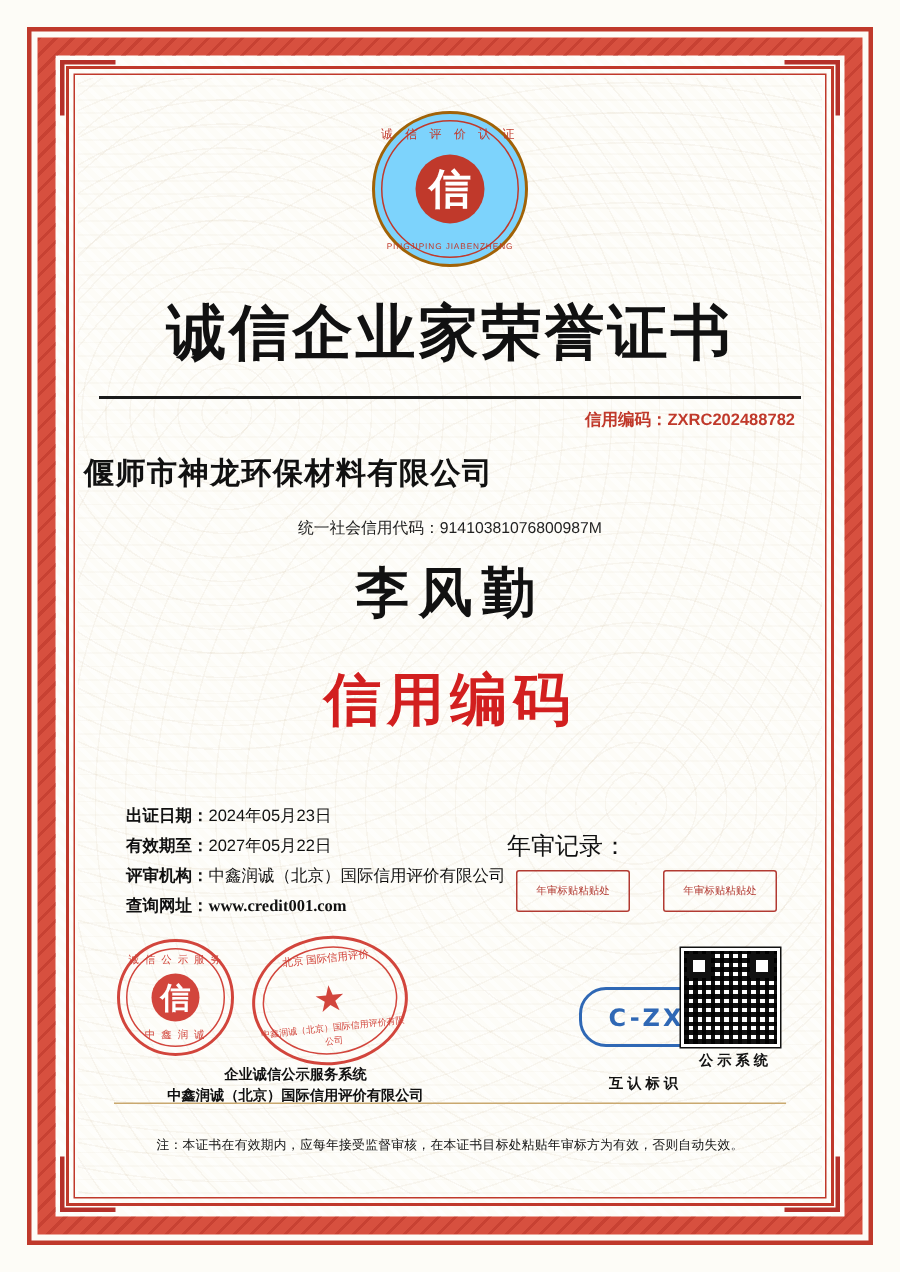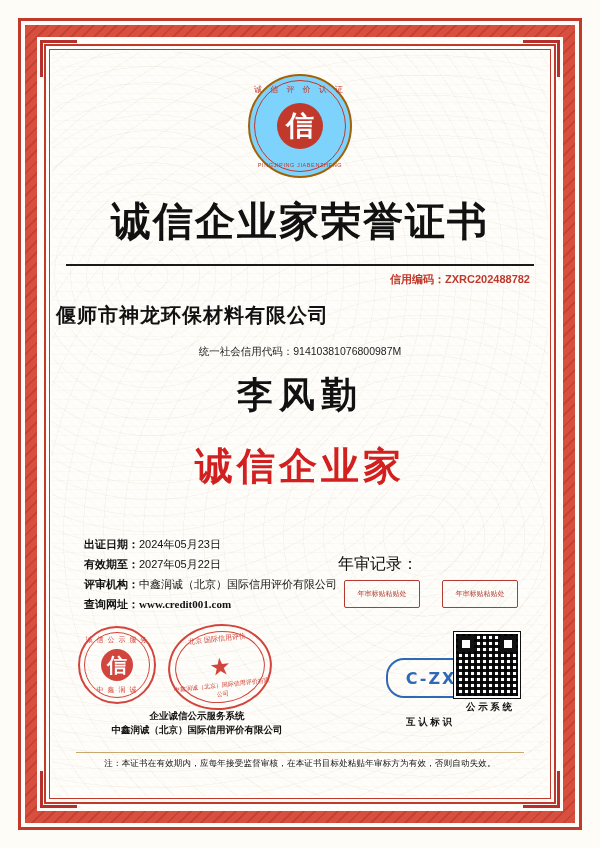--- a/index.html
+++ b/index.html
@@ -228,21 +228,21 @@
     position:absolute;font-size:9.5px;color:#111;text-align:center;font-weight:bold;
   }
   .cap.c1{left:16px;top:86px;width:250px;}
   .cap.c2{left:16px;top:100px;width:250px;}
   .cap.c3{left:330px;top:92px;width:86px;}
   .cap.c4{right:10px;top:77px;width:90px;text-align:center;}
 
   .footnote{
     position:absolute;left:20px;right:20px;bottom:22px;
     font-size:8.5px;color:#111;text-align:center;letter-spacing:.2px;
-    border-top:1px solid #c9a86f;padding-top:5px;
+    border-top:1px solid #c9a86f;padding-top:22px;
   }
 </style>
 </head>
 <body>
 
 <div class="page">
 
   <div class="frame-outer"></div>
   <div class="frame-pattern"></div>
   <div class="frame-inner"></div>
@@ -268,21 +268,21 @@
     <div class="credit-no">
       <span>信用编码：</span><span>ZXRC202488782</span>
     </div>
 
     <div class="company">偃师市神龙环保材料有限公司</div>
     <div class="usci">
       <span>统一社会信用代码：</span><span>91410381076800987M</span>
     </div>
 
     <div class="person">李风勤</div>
-    <div class="award">诚信企业家</div>
+    <div class="award">信用编码</div>
 
     <div class="details">
       <div class="row">
         <span class="lbl">出证日期：</span><span>2024年05月23日</span>
       </div>
       <div class="row">
         <span class="lbl">有效期至：</span><span>2027年05月22日</span>
       </div>
       <div class="row">
         <span class="lbl">评审机构：</span><span>中鑫润诚（北京）国际信用评价有限公司</span>

